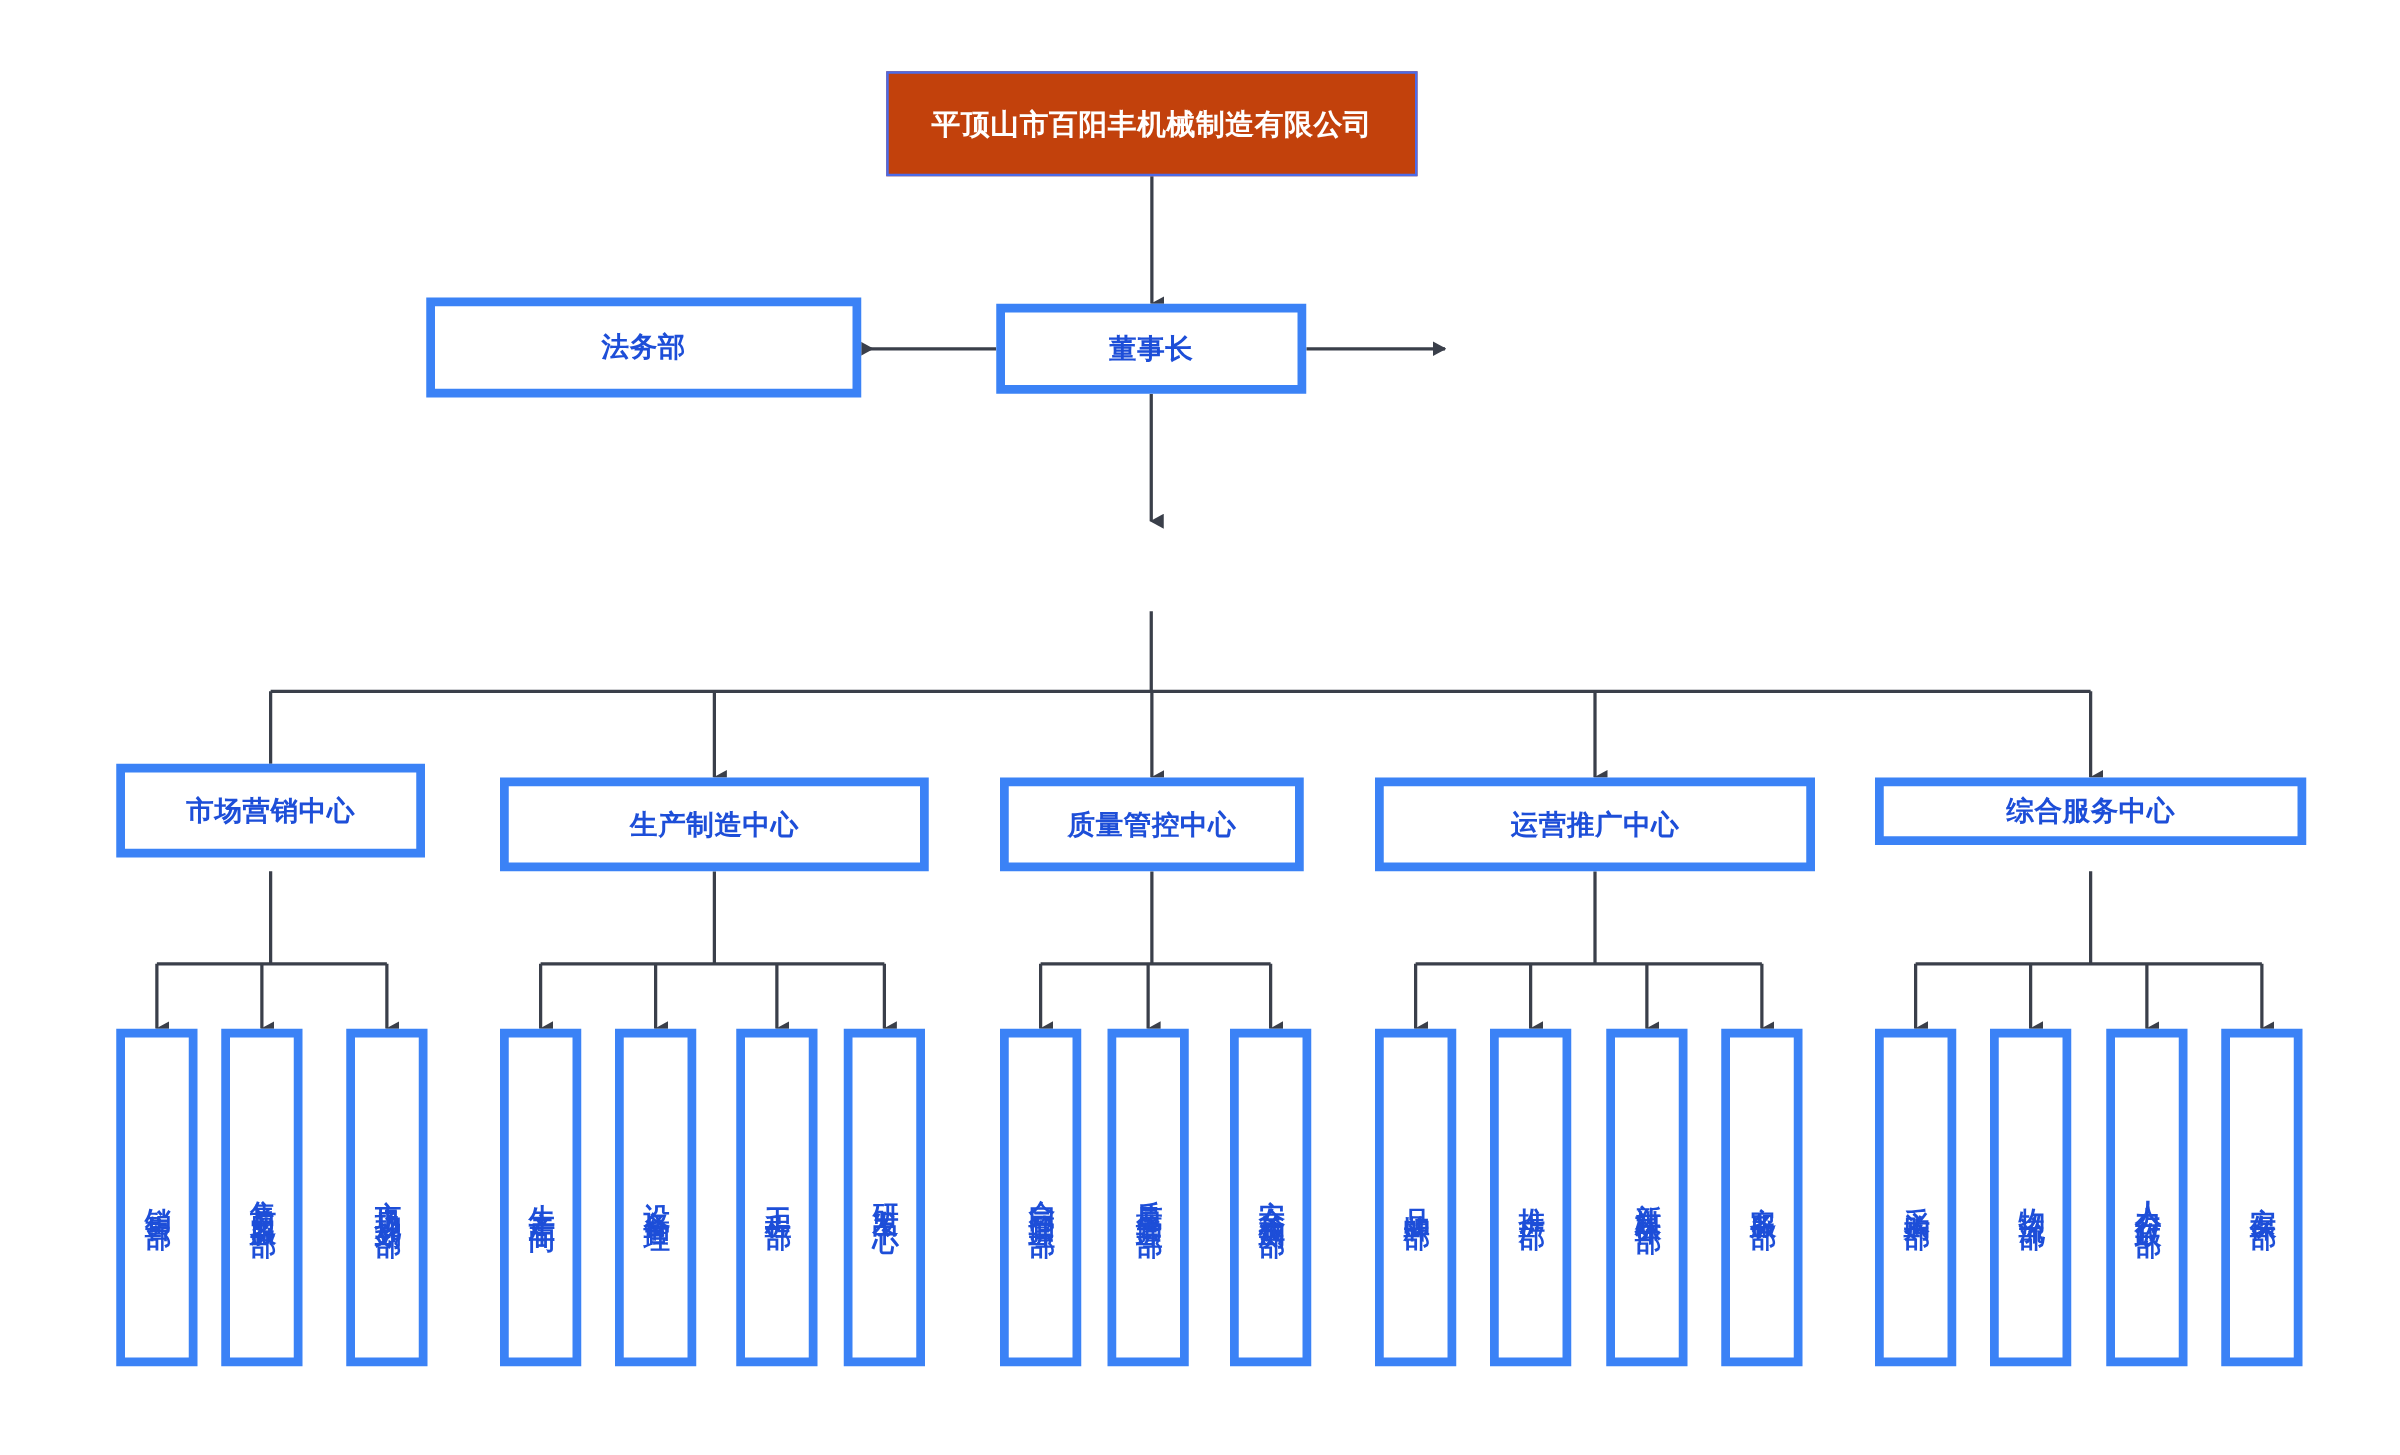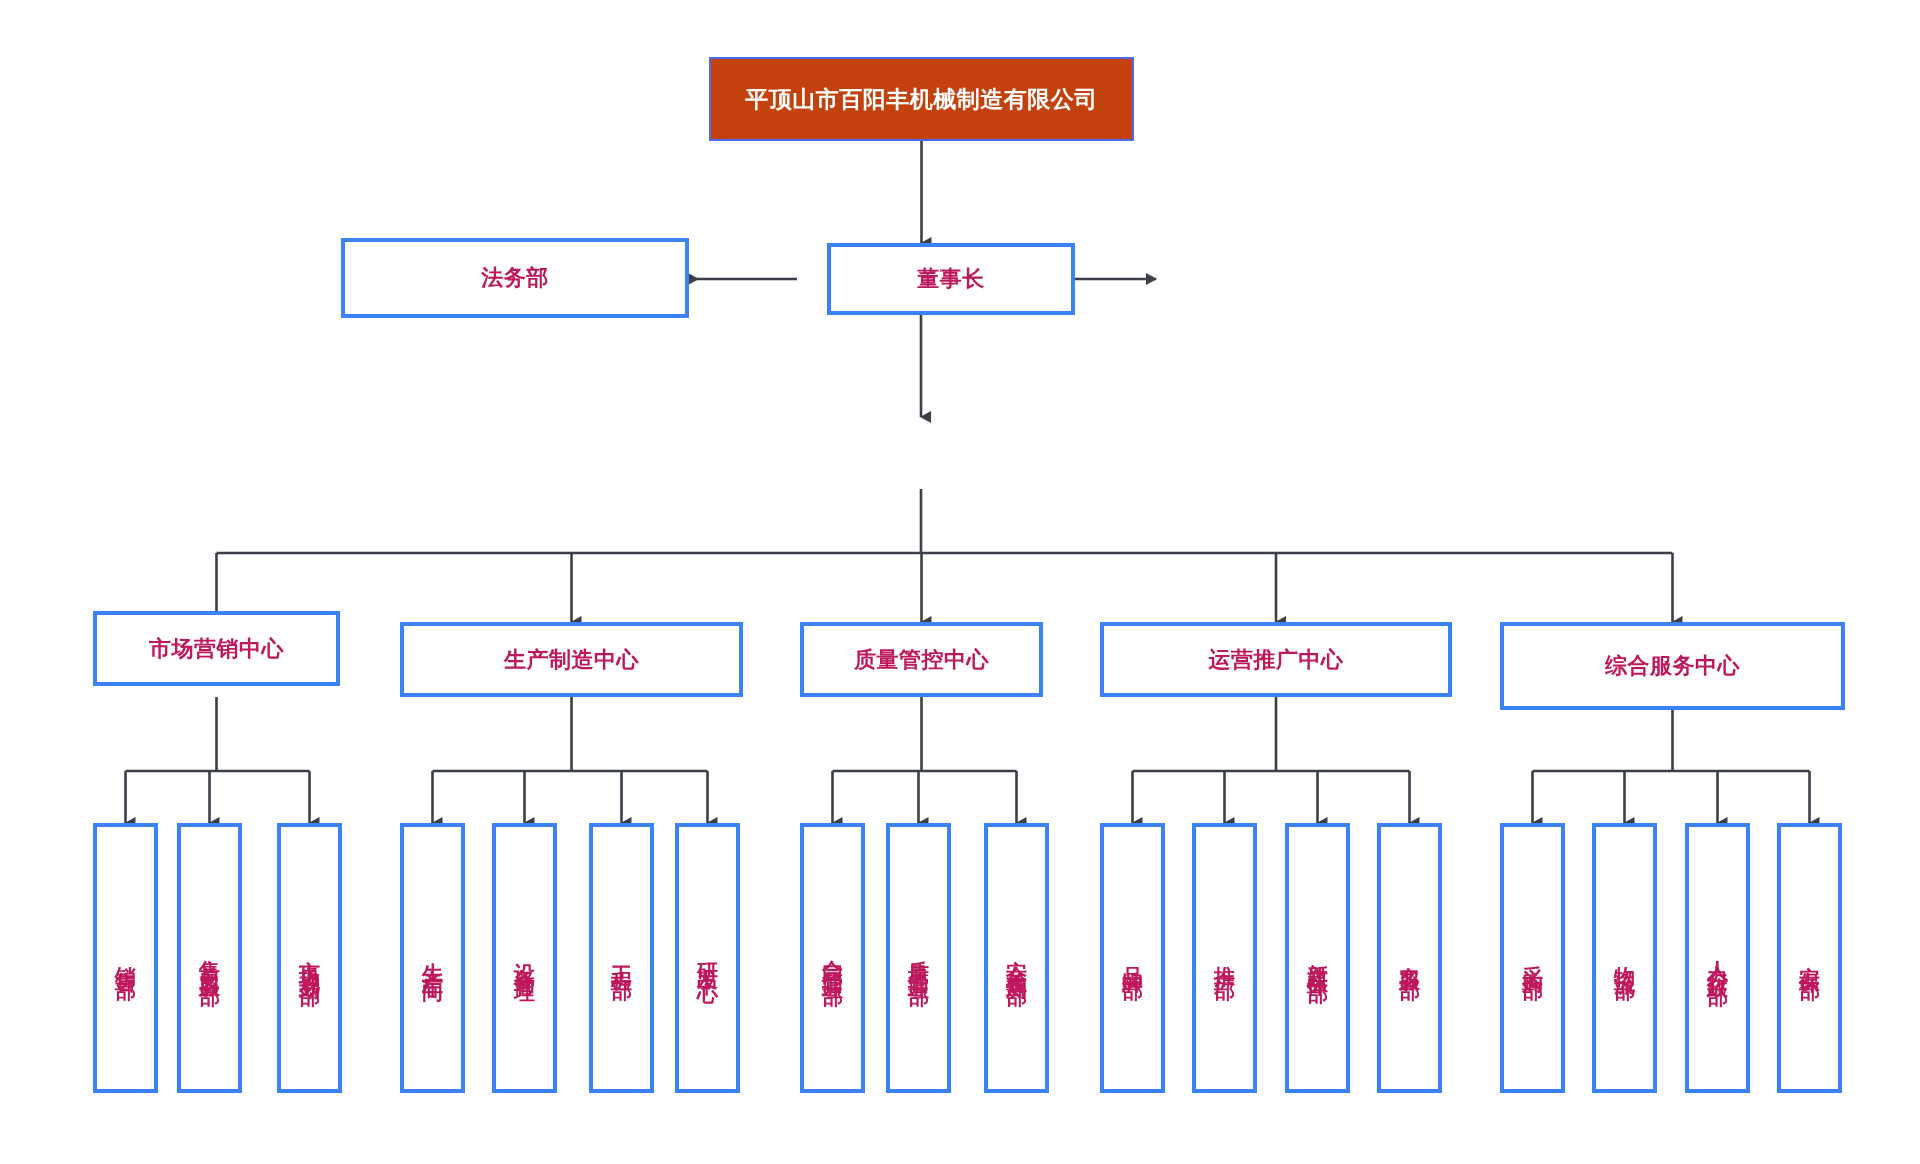--- a/index.html
+++ b/index.html
@@ -23,27 +23,27 @@
     position: absolute;
     left: 0;
     top: 0;
     width: 1920px;
     height: 1164px;
     pointer-events: none;
   }
   .node {
     position: absolute;
     box-sizing: border-box;
-    border: 4px solid #3b82f6;
+    border: 7px solid #3b82f6;
     background: #ffffff;
     display: flex;
     align-items: center;
     justify-content: center;
     text-align: center;
-    color: #be185d;
+    color: #1d4ed8;
     font-weight: bold;
     letter-spacing: 0.5px;
   }
   .node.root {
     background: #c2410c;
     border: 2px solid #4c6be8;
     color: #ffffff;
   }
   .node-label {
     display: block;
@@ -53,21 +53,21 @@
     writing-mode: vertical-rl;
     text-orientation: upright;
   }
   .node.leaf .node-label {
     writing-mode: vertical-rl;
     text-orientation: upright;
     letter-spacing: 6px;
     line-height: 1.05;
   }
   .t-root    { font-size: 23px; }
-  .t-exec    { font-size: 22px; margin-left: 30px; }
+  .t-exec    { font-size: 22px; }
   .t-side    { font-size: 22px; }
   .t-center  { font-size: 22px; }
   .t-leaf    { font-size: 21px; }
 </style>
 </head>
 <body>
 
 <div id="chart-root">
 
   <svg id="edge-layer" viewBox="0 0 1920 1164" width="1920" height="1164">
@@ -142,21 +142,21 @@
       </div>
       <div class="node t-center" style="left: 400px; top: 622px; width: 343px; height: 75px;">
         <span class="node-label">生产制造中心</span>
       </div>
       <div class="node t-center" style="left: 800px; top: 622px; width: 243px; height: 75px;">
         <span class="node-label">质量管控中心</span>
       </div>
       <div class="node t-center" style="left: 1100px; top: 622px; width: 352px; height: 75px;">
         <span class="node-label">运营推广中心</span>
       </div>
-      <div class="node t-center" style="left: 1500px; top: 622px; width: 345px; height: 88px;">
+      <div class="node t-center" style="left: 1500px; top: 622px; width: 345px; height: 54px;">
         <span class="node-label">综合服务中心</span>
       </div>
     </div>
   <div id="leaves-host">
       <div class="node leaf t-leaf" style="left: 93px; top: 823px; width: 65px; height: 270px;">
         <span class="node-label">销售部</span>
       </div>
       <div class="node leaf t-leaf" style="left: 177px; top: 823px; width: 65px; height: 270px;">
         <span class="node-label">售前客服部</span>
       </div>

